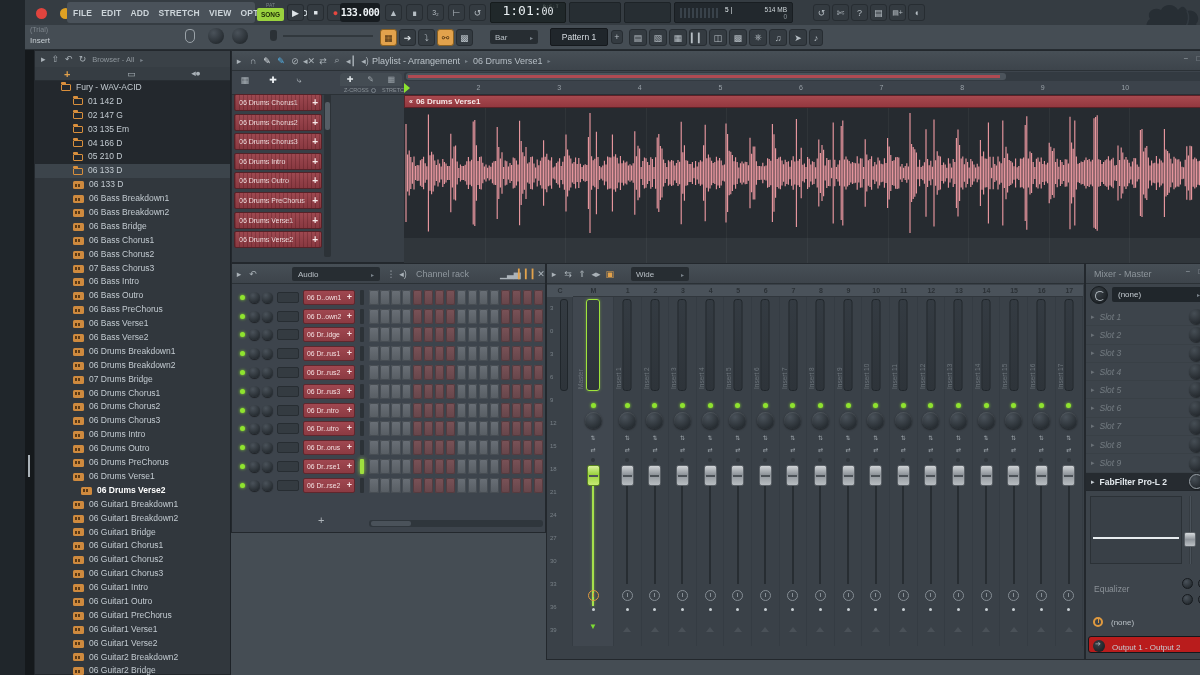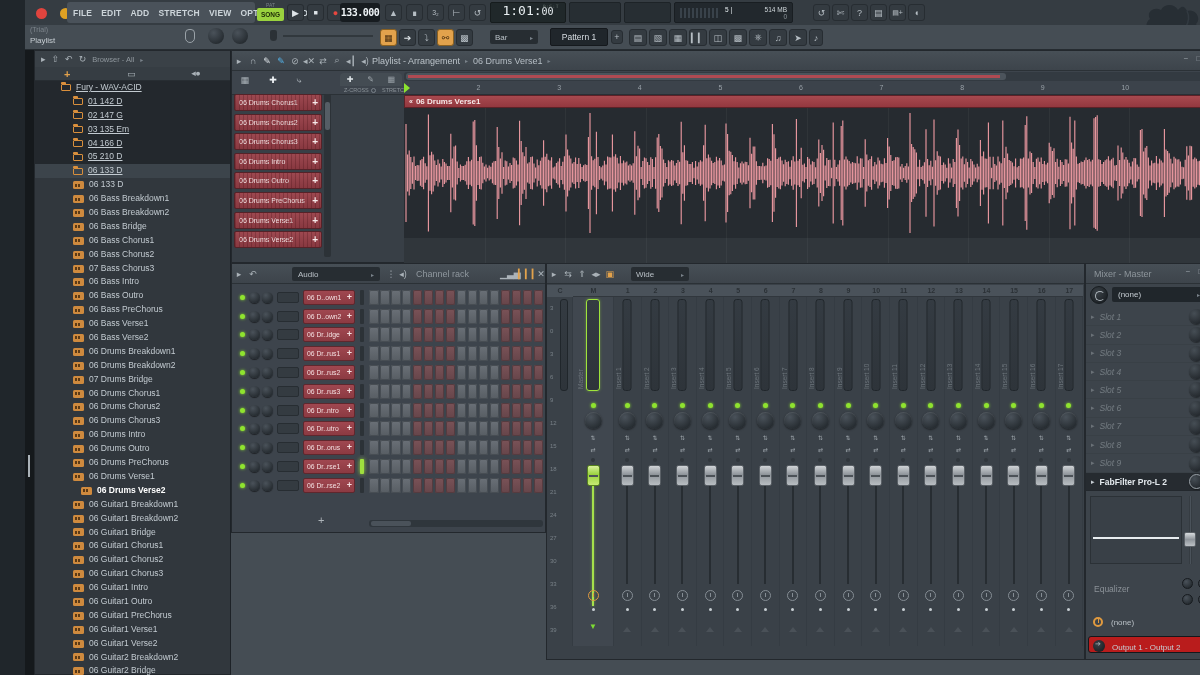--- a/index.html
+++ b/index.html
@@ -53,21 +53,21 @@
   #browser { left:9px; top:50px; width:197px; height:625px; background:#31373d; border-right:1px solid #1d2227; }
   #b-head { position:absolute; left:0; top:0; width:100%; height:16px; background:#3a4147;
     display:flex; align-items:center; gap:6px; padding:0 6px; font-size:7.5px; color:#8f979d; }
   #b-tabs { position:absolute; left:0; top:16px; width:100%; height:14px; background:#363d43;
     border-bottom:1px solid #272d32; display:flex; align-items:center; }
   #b-list { position:absolute; left:0; top:30px; width:100%; height:595px; overflow:hidden; }
   .b-row { height:13.9px; line-height:13.9px; display:flex; align-items:center; font-size:8.5px;
     color:#c3cbd1; padding-left:26px; white-space:nowrap; }
   .b-row.ind1 { padding-left:38px; }
   .b-row.ind2 { padding-left:46px; }
-  .b-row.dark { background:#23282d;text-decoration:underline; }
+  .b-row.dark { background:#23282d; }
   .b-row.hl { background:#3c444b; }
   .b-row.sel { color:#ffffff; font-weight:bold; }
   .b-ico { flex:0 0 auto; margin-right:5px; position:relative; }
   .folder .b-ico { width:10px; height:7px; border:1px solid #d98f3c; border-radius:1px; }
   .folder .b-ico::before { content:""; position:absolute; left:-1px; top:-3px; width:5px; height:2px;
     background:#d98f3c; border-radius:1px 1px 0 0; }
   .file .b-ico { width:11px; height:8px; background:#cf8a3e; border-radius:1.5px; }
   .file .b-ico::after { content:""; position:absolute; left:2px; top:2.5px; width:7px; height:3px;
     background:repeating-linear-gradient(90deg,#5d3a14 0 2px,transparent 2px 3.5px); }
 
@@ -306,21 +306,21 @@
     <div id="fl-logo" class="abs">
       <svg width="75" height="46" viewBox="0 0 75 46">
         <path d="M38 8 C34 1 24 2 21 8 C13 4 6 11 10 17 C4 21 6 30 13 31 C11 39 20 45 28 40 C34 46 45 43 46 35 C55 37 61 28 56 22 C62 16 55 6 47 9 C44 3 41 4 38 8 Z" fill="#272e34"></path>
         <path d="M47 9 C52 19 44 33 30 38" stroke="#323a41" stroke-width="1.5" fill="none"></path>
       </svg>
     </div>
   </div>
 
   <div id="row2" class="abs">
     <div class="abs" style="left:5px;top:1px;font-size:7px;color:#7d858c;">(Trial)</div>
-    <div class="abs" style="left:5px;top:11px;font-size:8px;color:#c6cdd2;">Playlist</div>
+    <div class="abs" style="left:5px;top:11px;font-size:8px;color:#c6cdd2;">Insert</div>
     <div class="abs" style="left:160px;top:4px;width:10px;height:14px;border:1px solid #9aa2a8;border-radius:4px 4px 5px 5px;"></div>
     <div class="abs" style="left:183px;top:3px;width:16px;height:16px;border-radius:50%;background:radial-gradient(circle at 35% 30%, #4a525a, #262c31 75%);"></div>
     <div class="abs" style="left:207px;top:3px;width:16px;height:16px;border-radius:50%;background:radial-gradient(circle at 35% 30%, #4a525a, #262c31 75%);"></div>
     <div class="abs" style="left:245px;top:5px;width:7px;height:11px;background:#2b3136;border-radius:3px 3px 5px 5px;"></div>
     <div class="abs" style="left:258px;top:10px;width:90px;height:2px;background:#31383d;"></div>
 
     <div class="abs icnbtn" style="left:355px;top:4px;width:17px;height:17px;background:#e2a24c;border-color:#8a6020;color:#4a2f10;">▦</div>
     <div class="abs icnbtn" style="left:374px;top:4px;width:17px;height:17px;">
         <span style="color:#dfe5e9;">➔</span>
       </div>

